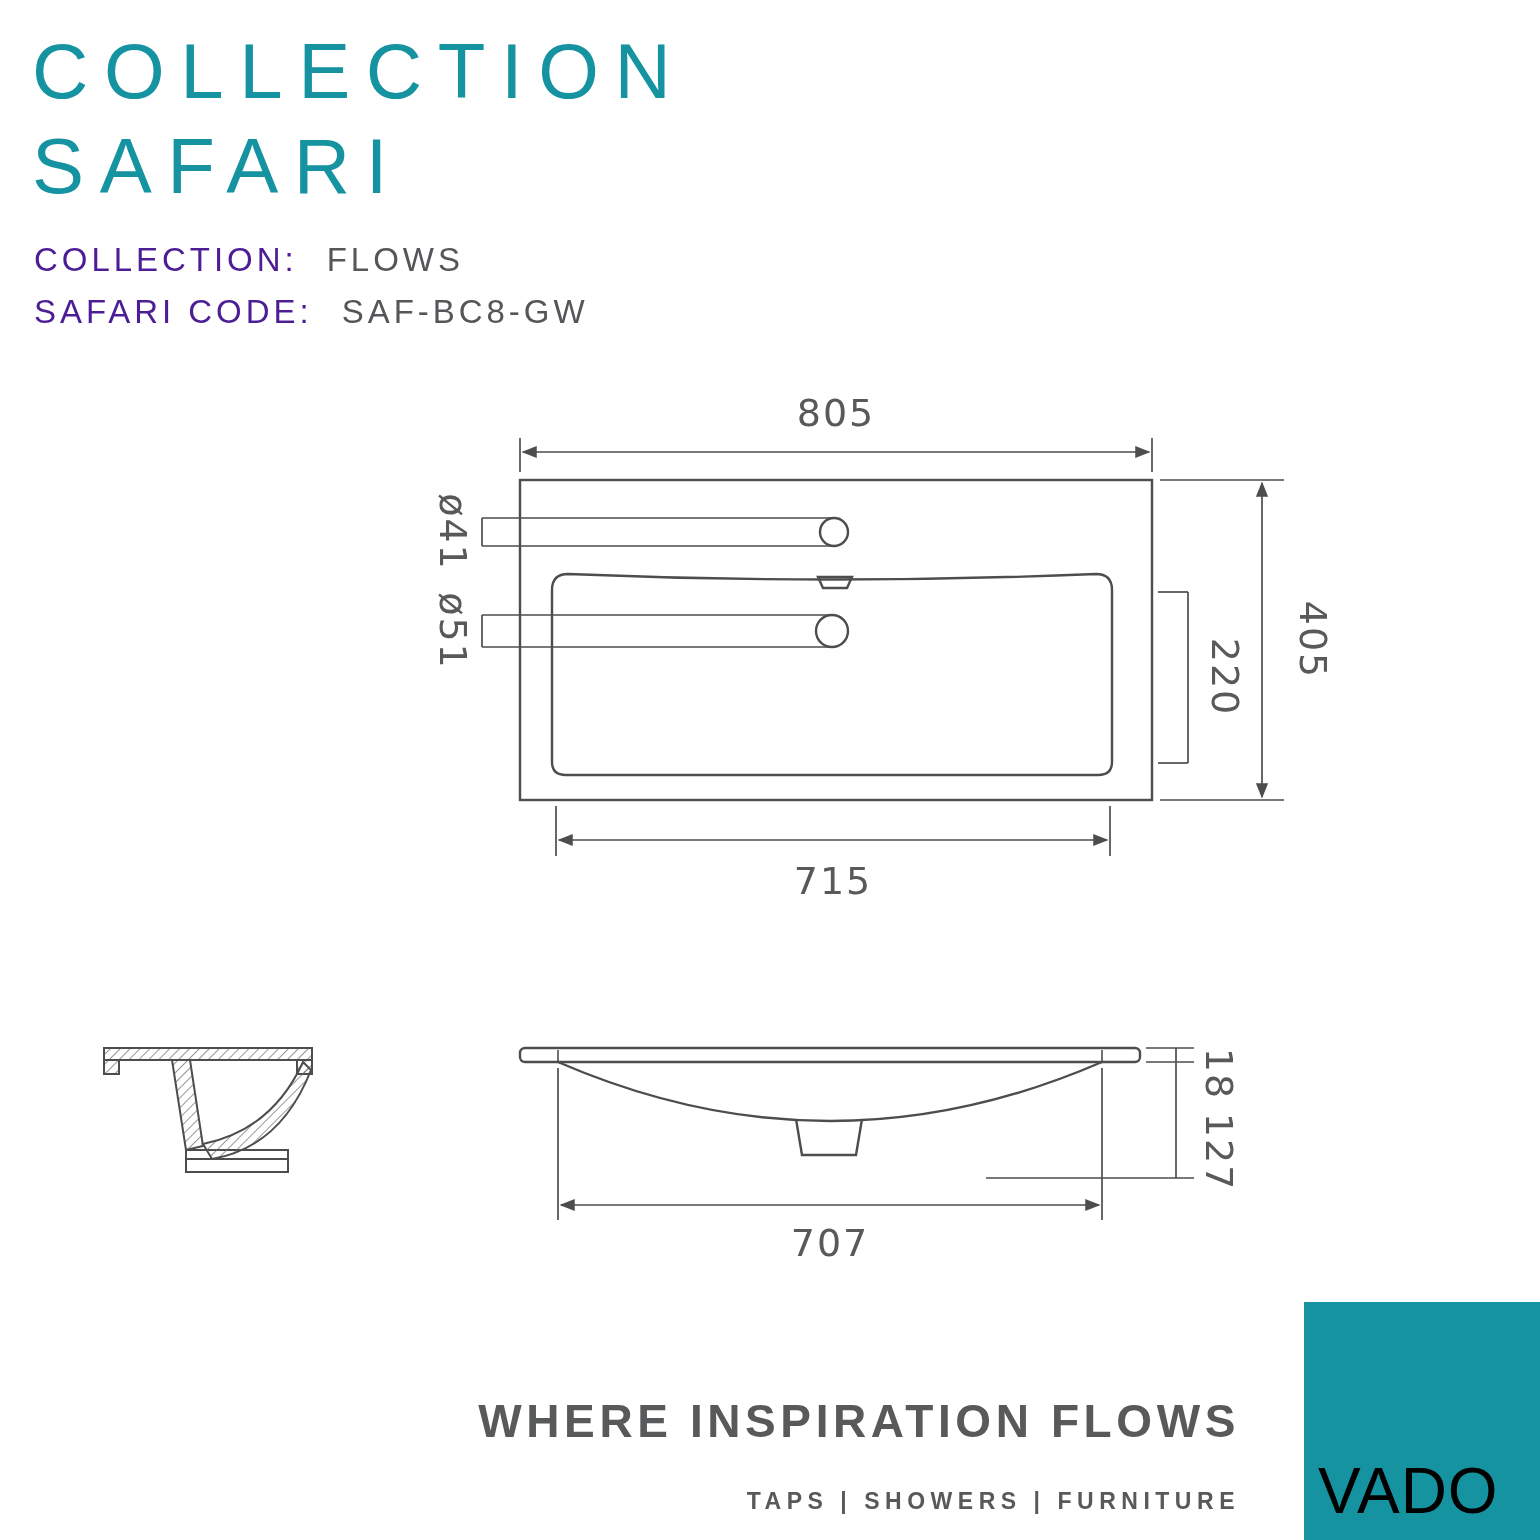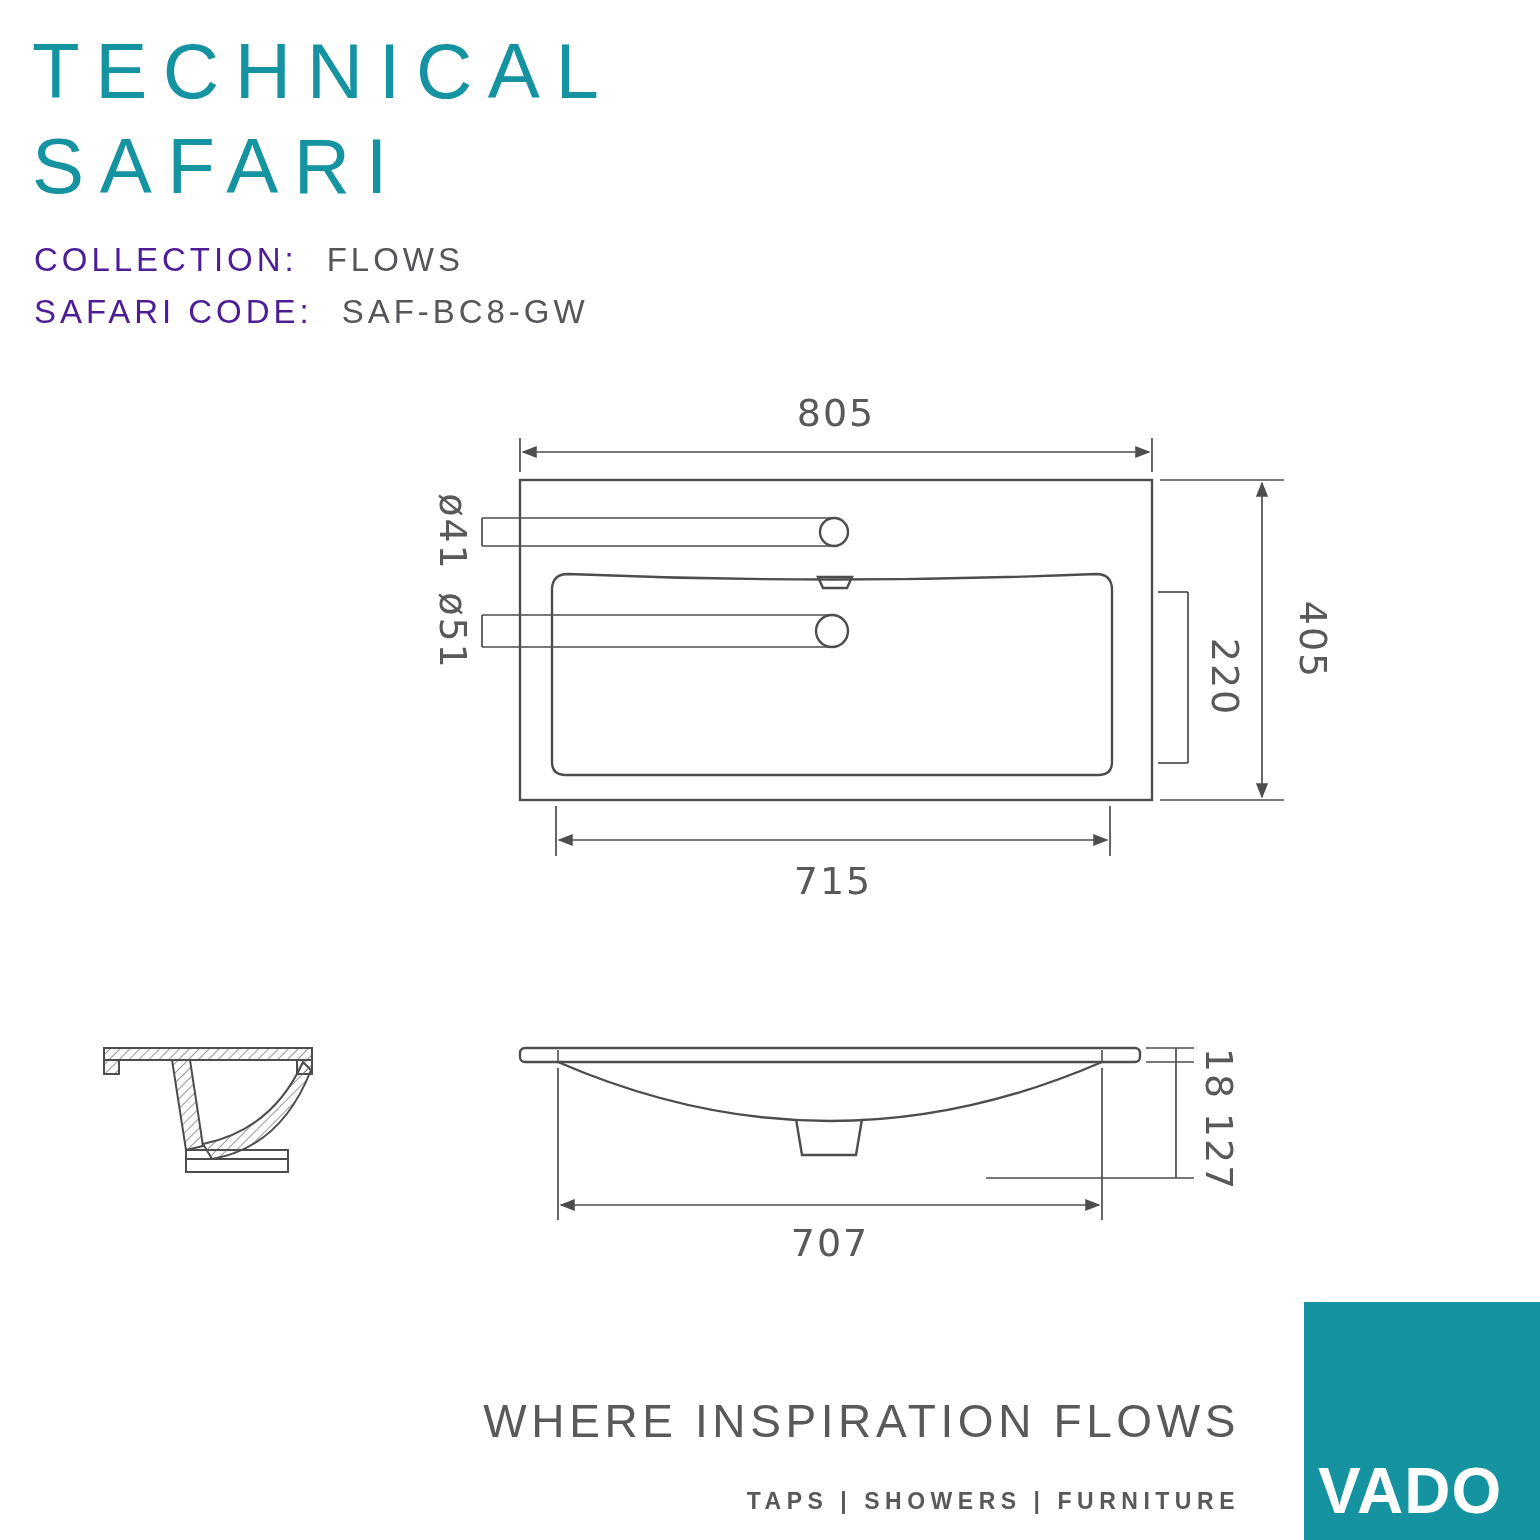--- a/index.html
+++ b/index.html
@@ -29,40 +29,40 @@
   .meta-label { color:#4c1d95; margin-right:16px; }
 
   
   svg.drawing { position:absolute; left:0; top:0; }
 
   
   .footer {
     position:absolute; right:300px; top:1394px;
     text-align:right; color:#58595b;
   }
-  .tagline { font-size:46px; letter-spacing:0.10em; font-weight:400; white-space:nowrap; }
+  .tagline { font-size:46px; letter-spacing:0.10em; font-weight:700; white-space:nowrap; }
   .categories { margin-top:40px; font-size:23px; font-weight:700; letter-spacing:0.24em; white-space:nowrap; }
 
   .logo {
     position:absolute; left:1304px; top:1302px;
     width:238px; height:238px; background:#1593a1;
     display:flex; align-items:flex-end; justify-content:flex-start;
     padding:10px 14px 12px 14px;
   }
   .logo-text {
-    color:#ffffff; font-weight:700; font-size:64px; letter-spacing:1px;
+    color:#000000; font-weight:400; font-size:64px; letter-spacing:1px;
   }
 </style>
 </head>
 <body>
 
 <div class="page">
 
   <h1 class="title">
-    <span class="tl">TECHNICAL</span>
+    <span class="tl">COLLECTION</span>
     <span class="tl">SAFARI</span>
   </h1>
 
   <div class="meta meta-collection">
     <span class="meta-label">COLLECTION:</span>
     <span class="meta-value">FLOWS</span>
   </div>
 
   <div class="meta meta-product">
     <span class="meta-label">SAFARI CODE:</span>

